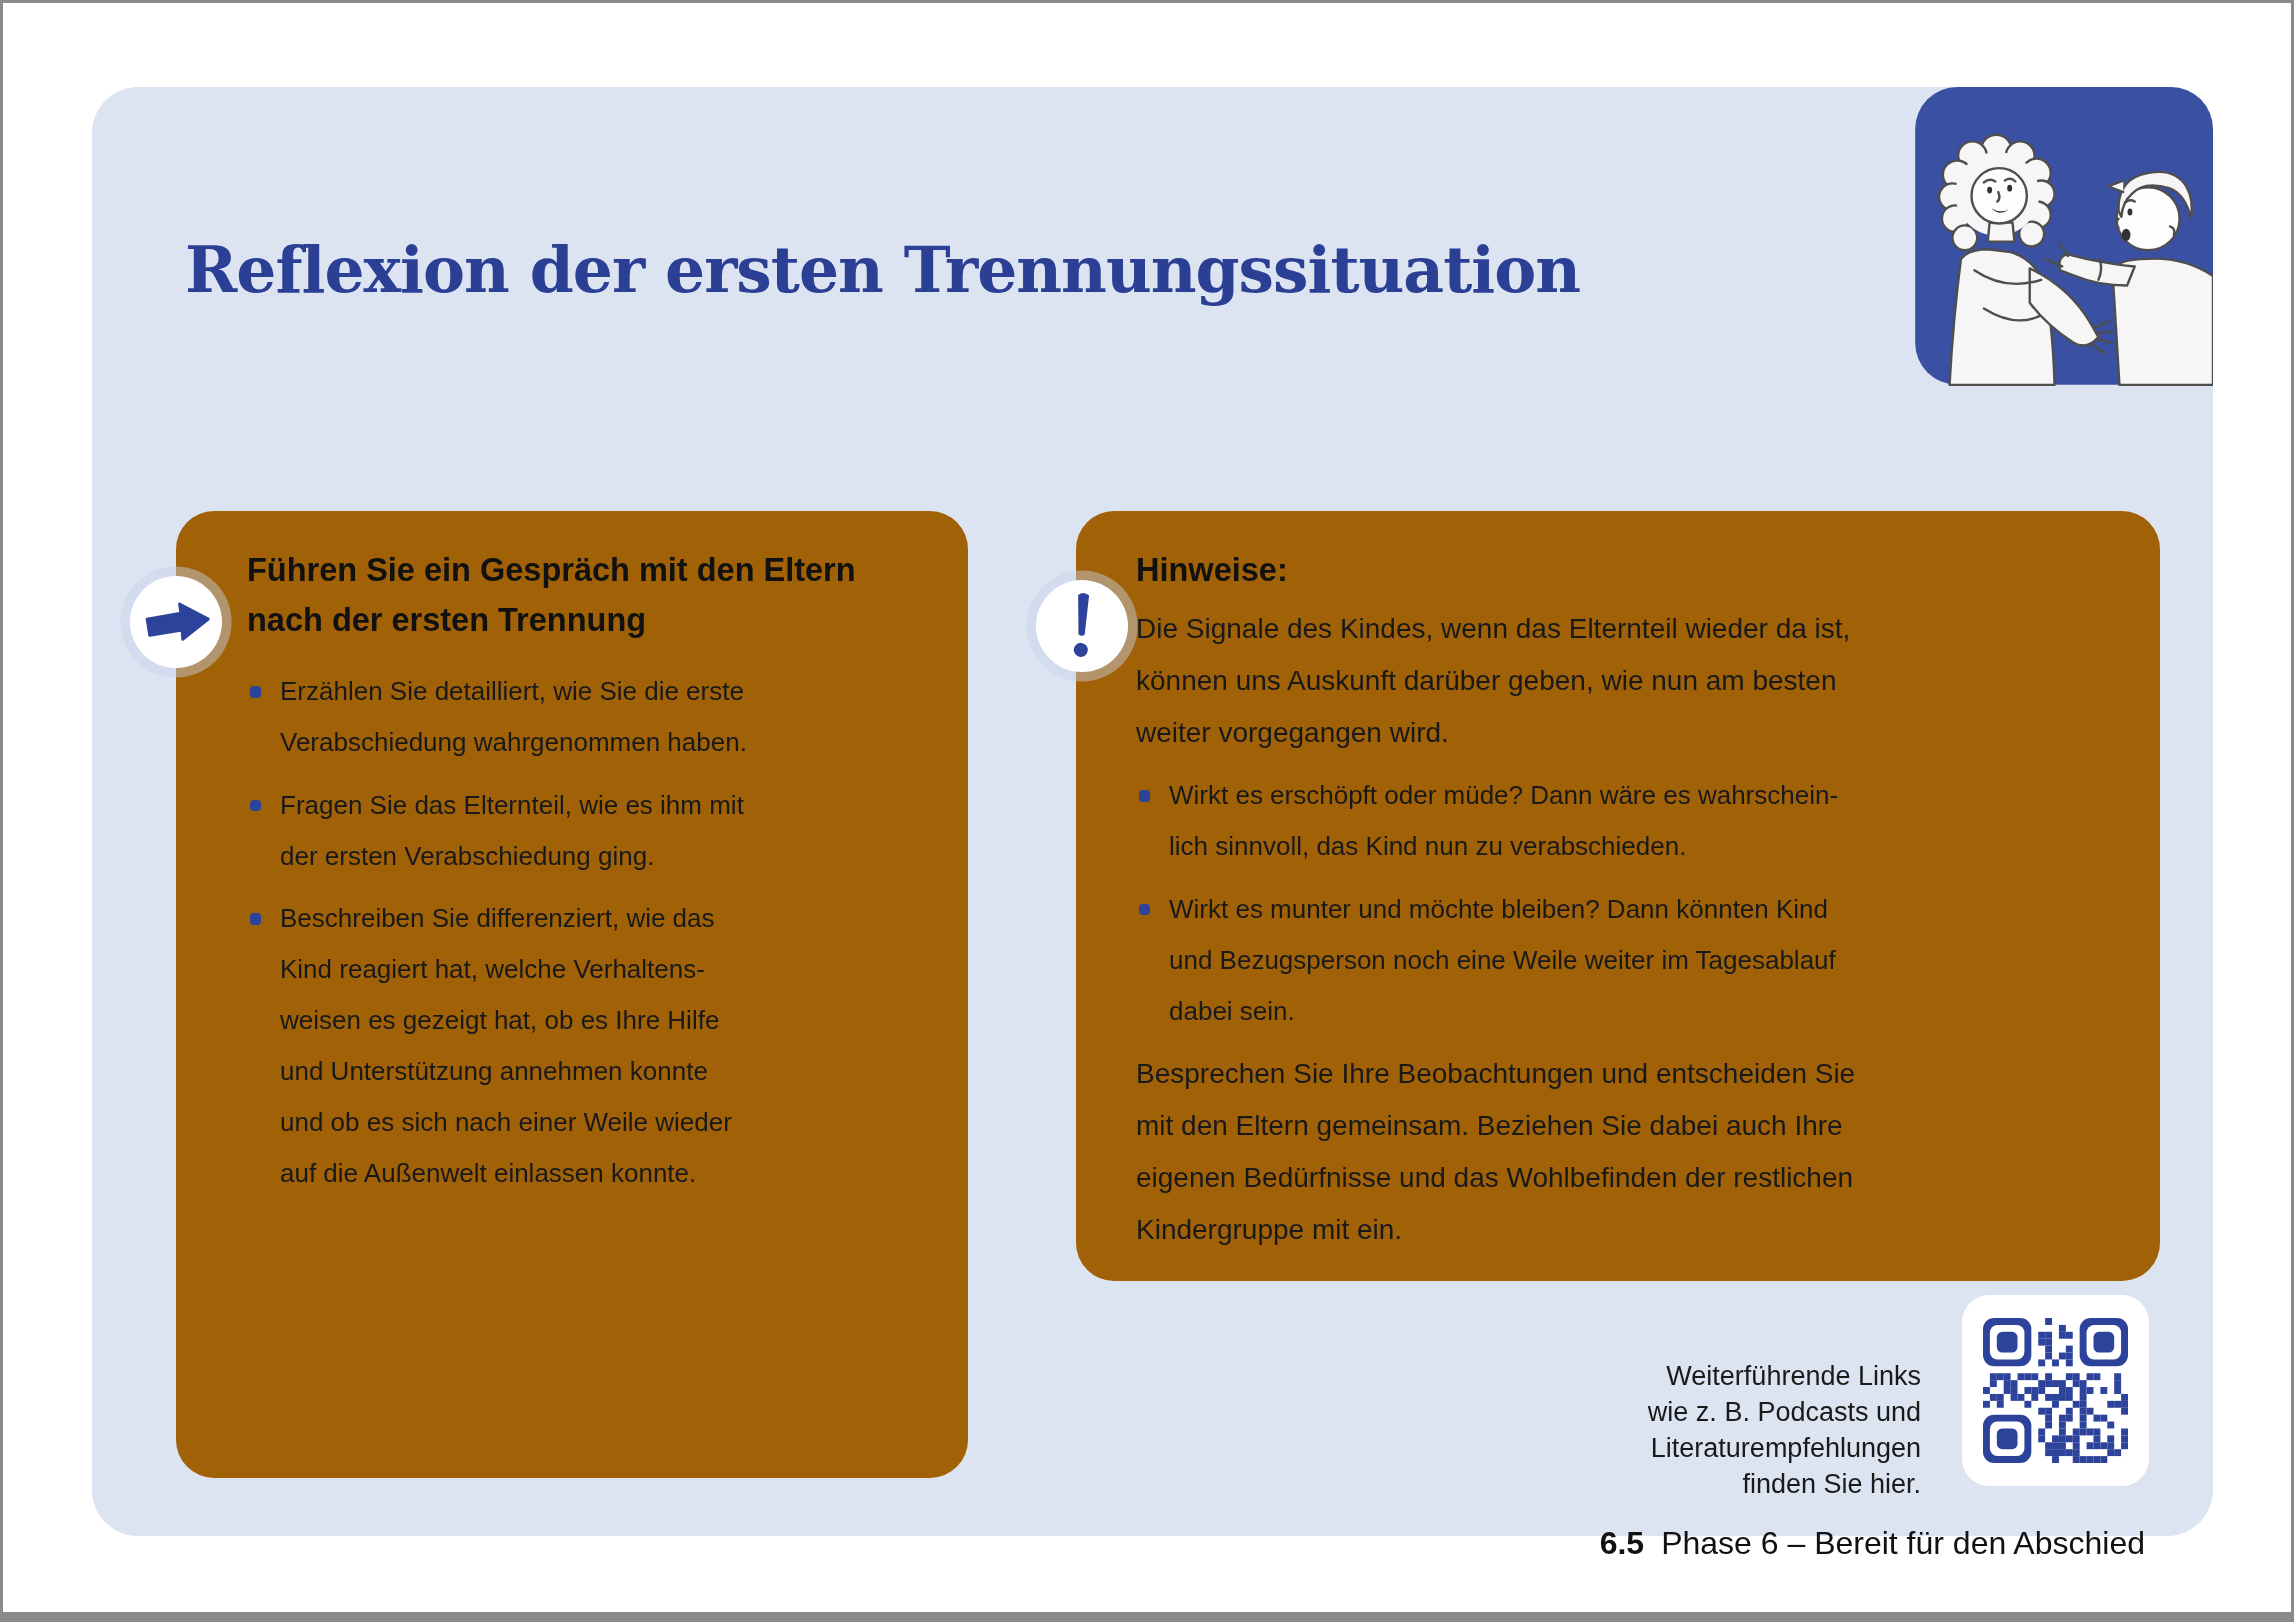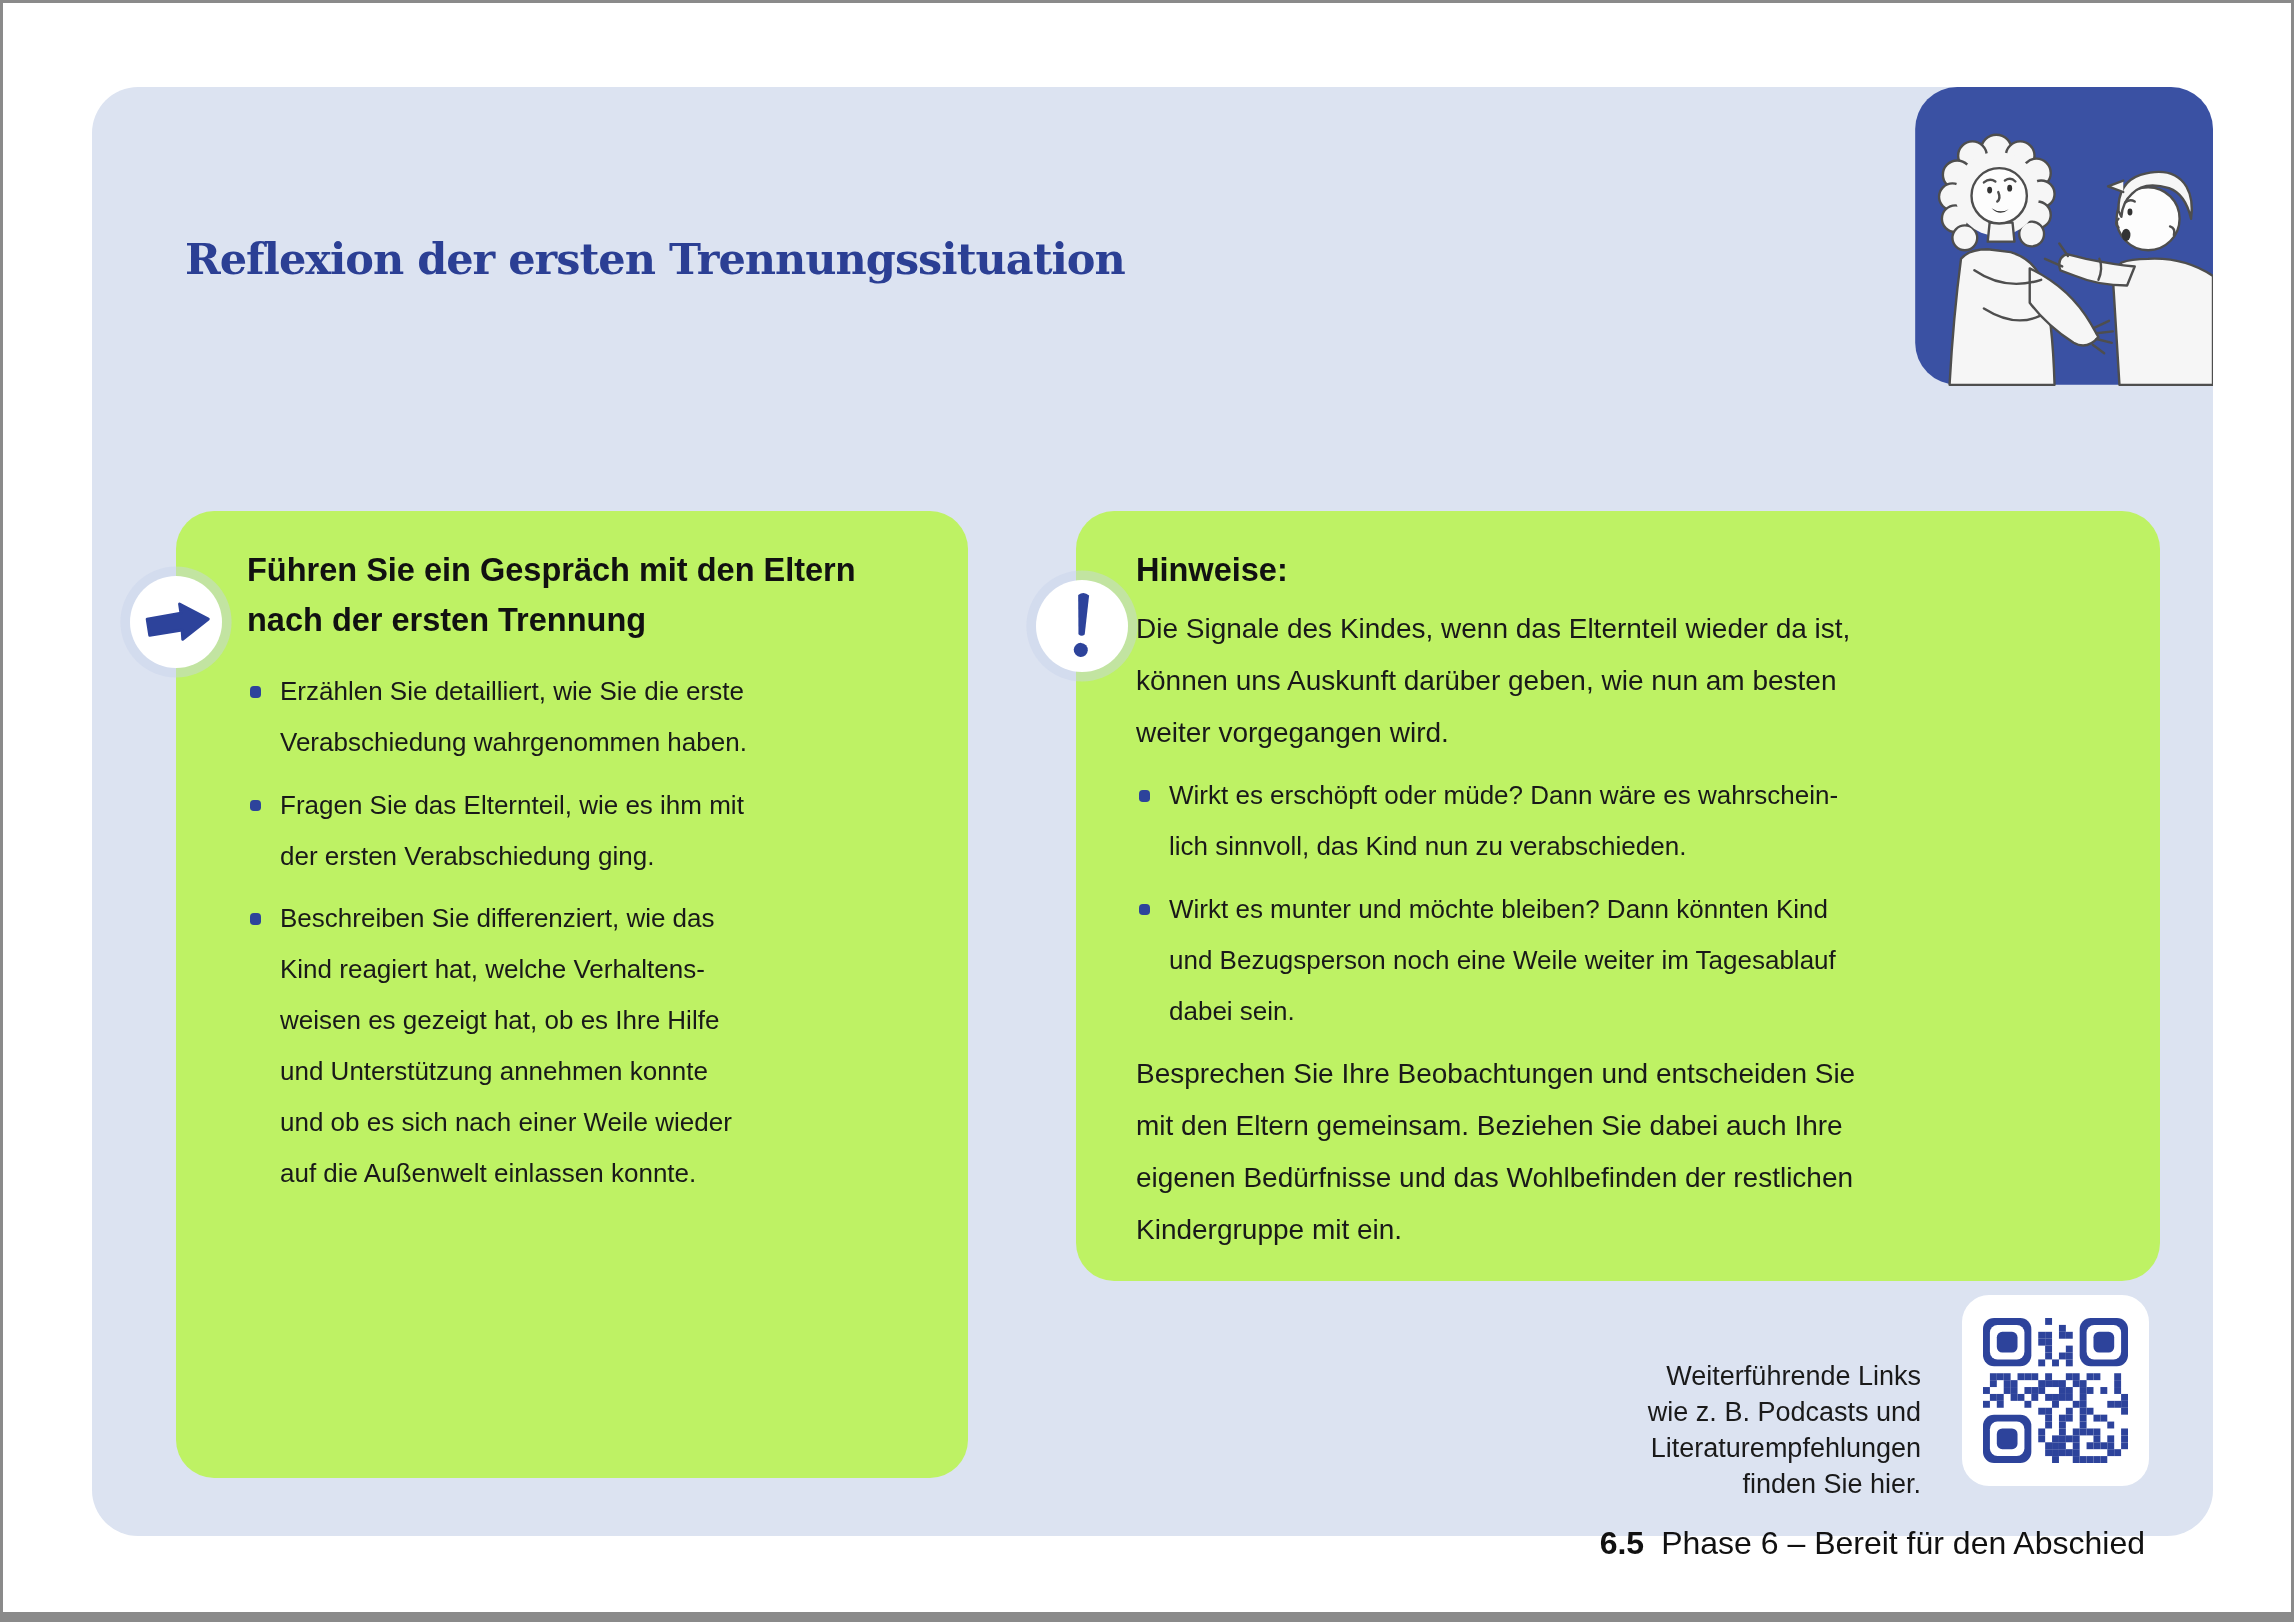--- a/index.html
+++ b/index.html
@@ -17,33 +17,33 @@
   .panel{
     position:absolute;left:89px;top:84px;
     width:2121px;height:1449px;
     background:#dce3f1;
     border-radius:46px;
   }
   .title{
     position:absolute;left:93px;top:149px;margin:0;
     font-family:"DejaVu Serif",serif;
     font-weight:bold;
-    font-size:43px;line-height:1.1;
+    font-size:63px;line-height:1.1;
     letter-spacing:-1px;
     color:#2b3f94;
     white-space:nowrap;
   }
   .intro{
     position:absolute;left:88px;top:275px;margin:0;
     font-size:32.5px;line-height:52px;
     white-space:pre-line;
     color:#191919;
   }
   .card{
-    position:absolute;background:#bef264;border-radius:38px;
+    position:absolute;background:#a16207;border-radius:38px;
     box-sizing:border-box;
   }
   .card-left{left:84px;top:424px;width:792px;height:967px;padding:34px 38px 0 71px;}
   .card-right{left:984px;top:424px;width:1084px;height:770px;padding:34px 42px 0 60px;}
   .card h2{
     margin:0;font-size:32.5px;line-height:50px;font-weight:bold;
     white-space:pre-line;color:#111;
   }
   .card p{
     margin:7.6px 0 0 0;font-size:28px;line-height:52px;

